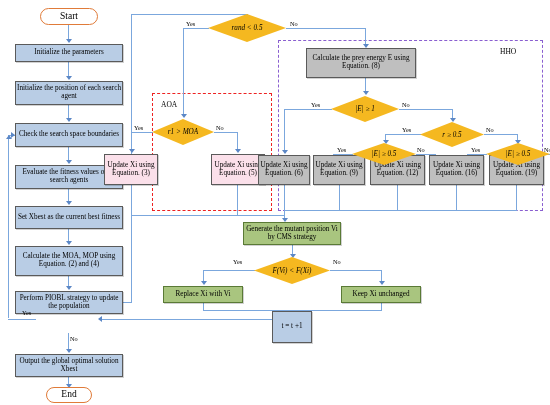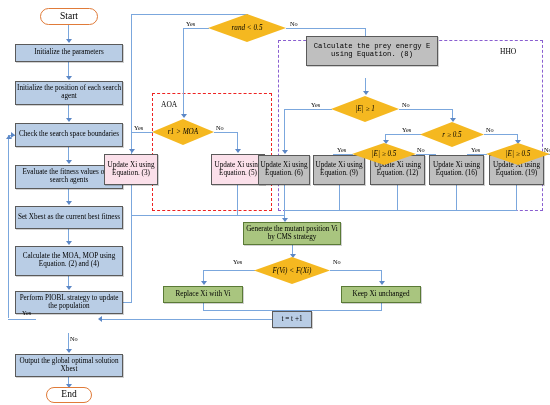--- a/index.html
+++ b/index.html
@@ -173,21 +173,21 @@
     <span>Update Xi using Equation. (3)</span>
   </div>
   <div class="node pink" style="left:211px;top:154px;width:54px;height:31px;">
     <span>Update Xi using Equation. (5)</span>
   </div>
 
   <div class="ln lv" style="left:131px;top:185px;height:30px;"></div>
   <div class="ln lv" style="left:237px;top:185px;height:30px;"></div>
   <div class="ln lh" style="left:131px;top:215px;width:107px;"></div>
 
-  <div class="node gray" style="left:306px;top:36px;width:132px;height:30px;font-family:Liberation Mono, monospace;">
+  <div class="node gray" style="left:306px;top:48px;width:110px;height:30px;">
     <span>Calculate the prey energy E using Equation. (8)</span>
   </div>
 
   <div class="ln lv" style="left:365px;top:78px;height:15px;"></div>
   <div class="ar dn" style="left:362.5px;top:91px;"></div>
 
   <div class="dia" style="left:331px;top:96px;width:68px;height:26px;">
     <div class="shape"></div>
     <div class="txt">|E| ≥ 1</div>
   </div>
@@ -301,21 +301,21 @@
   <div class="node green" style="left:163px;top:286px;width:80px;height:17px;">
     <span>Replace Xi with Vi</span>
   </div>
 
   <div class="ln lv" style="left:203px;top:303px;height:8px;"></div>
   <div class="ln lv" style="left:381px;top:303px;height:8px;"></div>
   <div class="ln lh" style="left:203px;top:310px;width:179px;"></div>
   <div class="ln lv" style="left:292px;top:310px;height:8px;"></div>
   <div class="ar dn" style="left:289.5px;top:316px;"></div>
 
-  <div class="node proc" style="left:272px;top:311px;width:40px;height:17px;">
+  <div class="node proc" style="left:272px;top:311px;width:40px;height:32px;">
     <span>t = t +1</span>
   </div>
 
   <div class="ln lv" style="left:292px;top:328px;height:0px;"></div>
   <div class="ln lh" style="left:101px;top:319px;width:172px;"></div>
   <div class="ln lv" style="left:272px;top:319px;height:9px;"></div>
   <div class="ar lf" style="left:98px;top:316px;"></div>
 
 </div>
 

